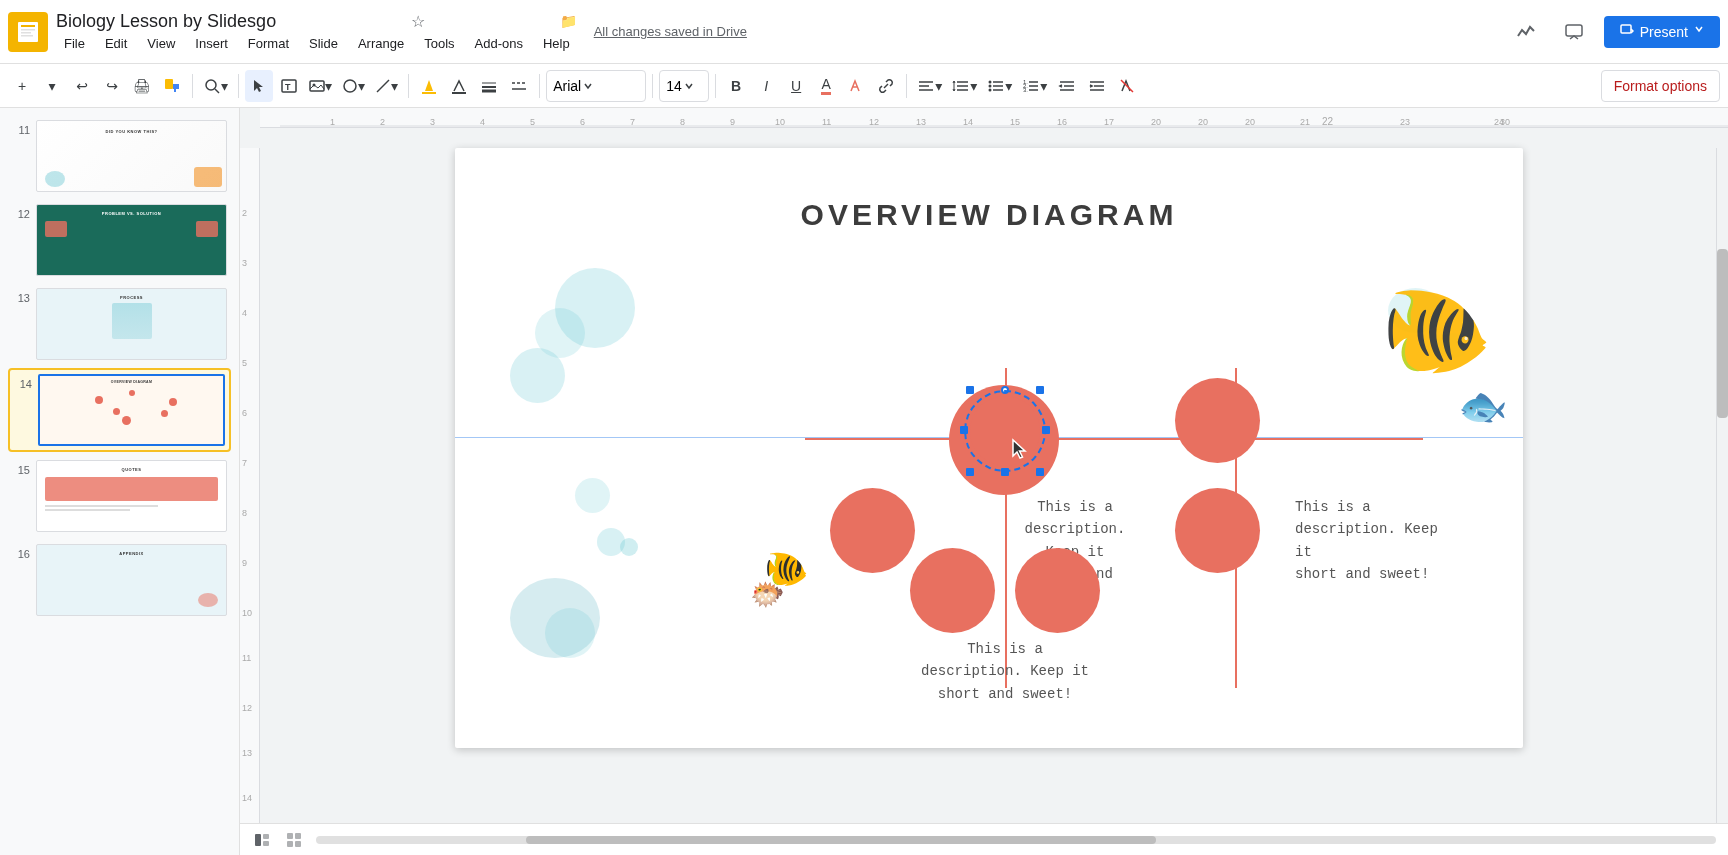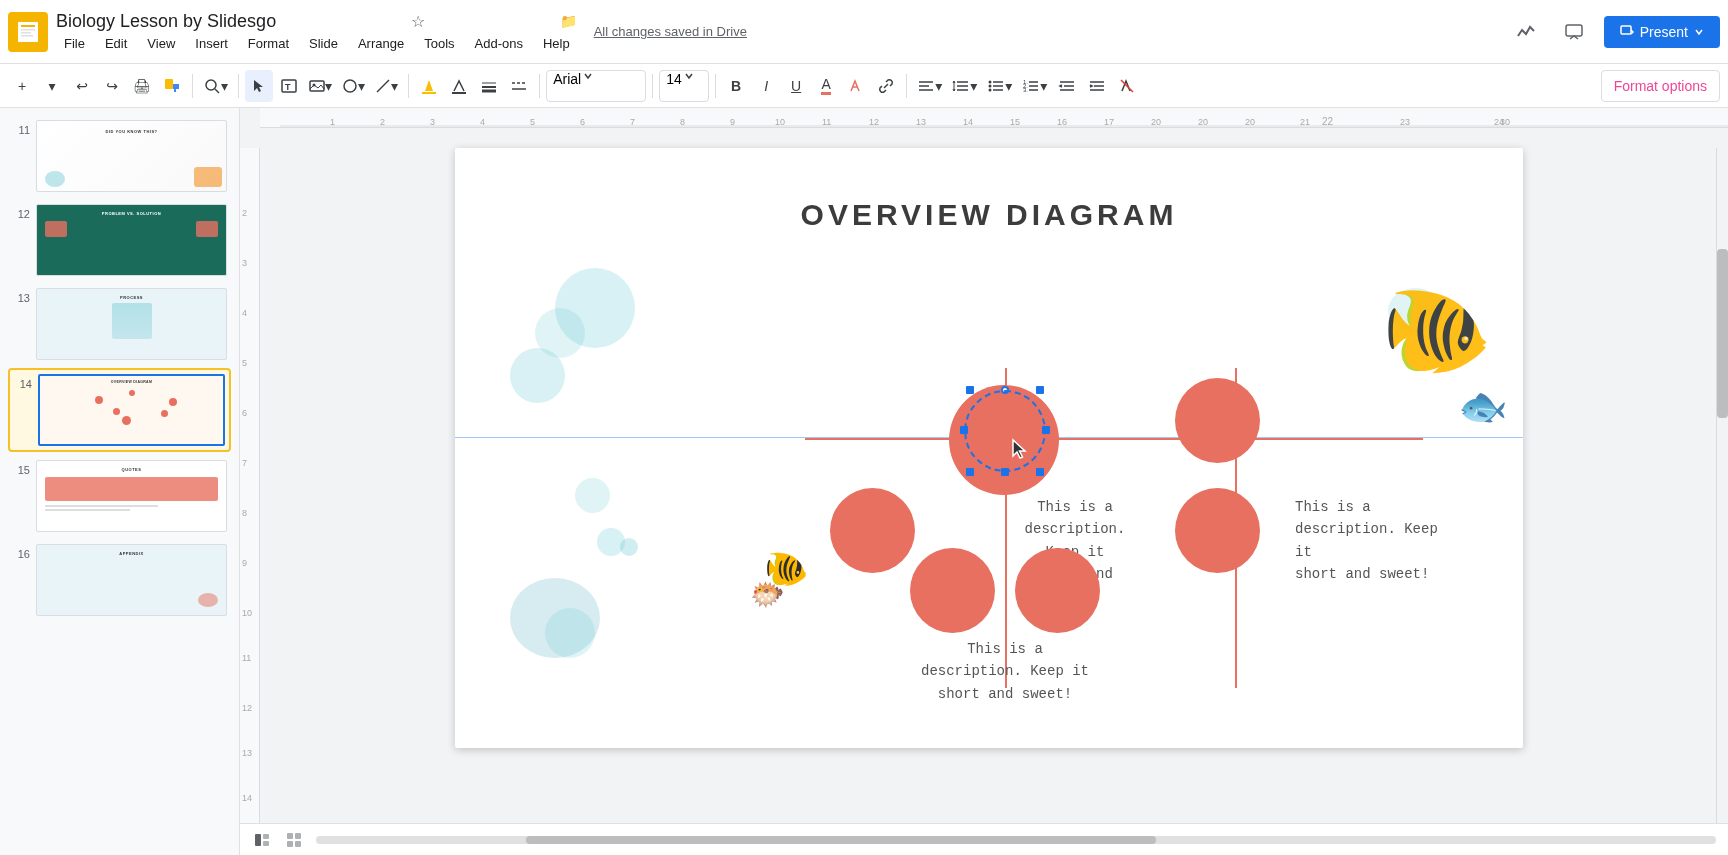--- a/index.html
+++ b/index.html
@@ -13,35 +13,35 @@
     #app-icon { width: 40px; height: 40px; background: #f4b400; border-radius: 4px; display: flex; align-items: center; justify-content: center; flex-shrink: 0; }
 
     #title-area { display: flex; flex-direction: column; justify-content: center; }
     #doc-title { font-size: 18px; color: #202124; font-weight: normal; }
     #menu-bar { display: flex; gap: 4px; margin-top: 2px; }
     .menu-item { font-size: 13px; color: #202124; padding: 2px 8px; cursor: pointer; border-radius: 4px; }
     #save-status { font-size: 13px; color: #5f6368; margin-left: 12px; }
 
     #top-right { margin-left: auto; display: flex; align-items: center; gap: 12px; }
     .top-right-icon { width: 36px; height: 36px; display: flex; align-items: center; justify-content: center; border-radius: 50%; cursor: pointer; color: #5f6368; font-size: 18px; }
-    #present-btn { background: #1a73e8; color: #fff; padding: 8px 16px; border-radius: 4px; font-size: 14px; cursor: pointer; display: flex; align-items: center; gap: 6px; border: none; }
+    #present-btn { background: #1a73e8; color: #fff; padding: 8px 16px; border-radius: 4px; font-size: 14px; cursor: pointer; display: flex; align-items: flex-start; gap: 6px; border: none; }
 
     
     #toolbar {
       display: flex; align-items: center; height: 44px; background: #fff;
       padding: 0 8px; border-bottom: 1px solid #e0e0e0; gap: 2px; flex-wrap: nowrap; overflow: hidden;
     }
     .tb-btn { height: 32px; min-width: 28px; display: flex; align-items: center; justify-content: center; border-radius: 4px; cursor: pointer; color: #3c4043; font-size: 14px; padding: 0 4px; border: none; background: transparent; }
     .tb-divider { width: 1px; height: 24px; background: #dadce0; margin: 0 4px; }
-    .tb-dropdown { display: flex; align-items: flex-start; gap: 2px; height: 32px; padding: 0 6px; border-radius: 4px; cursor: pointer; border: 1px solid #dadce0; background: #fff; font-size: 14px; }
+    .tb-dropdown { display: flex; align-items: center; gap: 2px; height: 32px; padding: 0 6px; border-radius: 4px; cursor: pointer; border: 1px solid #dadce0; background: #fff; font-size: 14px; }
     #font-name-btn { min-width: 100px; }
     #font-size-btn { min-width: 50px; }
 
     
-    #format-options-btn { margin-left: auto; padding: 0 12px; height: 32px; border-radius: 4px; border: 1px solid #dadce0; background: #fff; font-size: 14px; cursor: pointer; color: #ec4899; white-space: nowrap; }
+    #format-options-btn { margin-left: auto; padding: 0 12px; height: 32px; border-radius: 4px; border: 1px solid #dadce0; background: #fff; font-size: 14px; cursor: pointer; color: #b91c1c; white-space: nowrap; }
 
     
     #main { display: flex; height: calc(855px - 64px - 44px); }
 
     
     #sidebar { width: 240px; background: #f8f9fa; border-right: 1px solid #e0e0e0; overflow-y: auto; padding: 8px; flex-shrink: 0; }
     .slide-thumb { width: 100%; margin-bottom: 4px; border-radius: 4px; cursor: pointer; display: flex; align-items: flex-start; gap: 6px; padding: 4px; }
     .slide-thumb.active { background: #fef9e0; border: 2px solid #f6c026; }
     .slide-num { font-size: 11px; color: #5f6368; min-width: 18px; text-align: right; margin-top: 4px; }
     .thumb-img { flex: 1; height: 80px; background: #fff; border: 1px solid #dadce0; border-radius: 2px; overflow: hidden; position: relative; }

